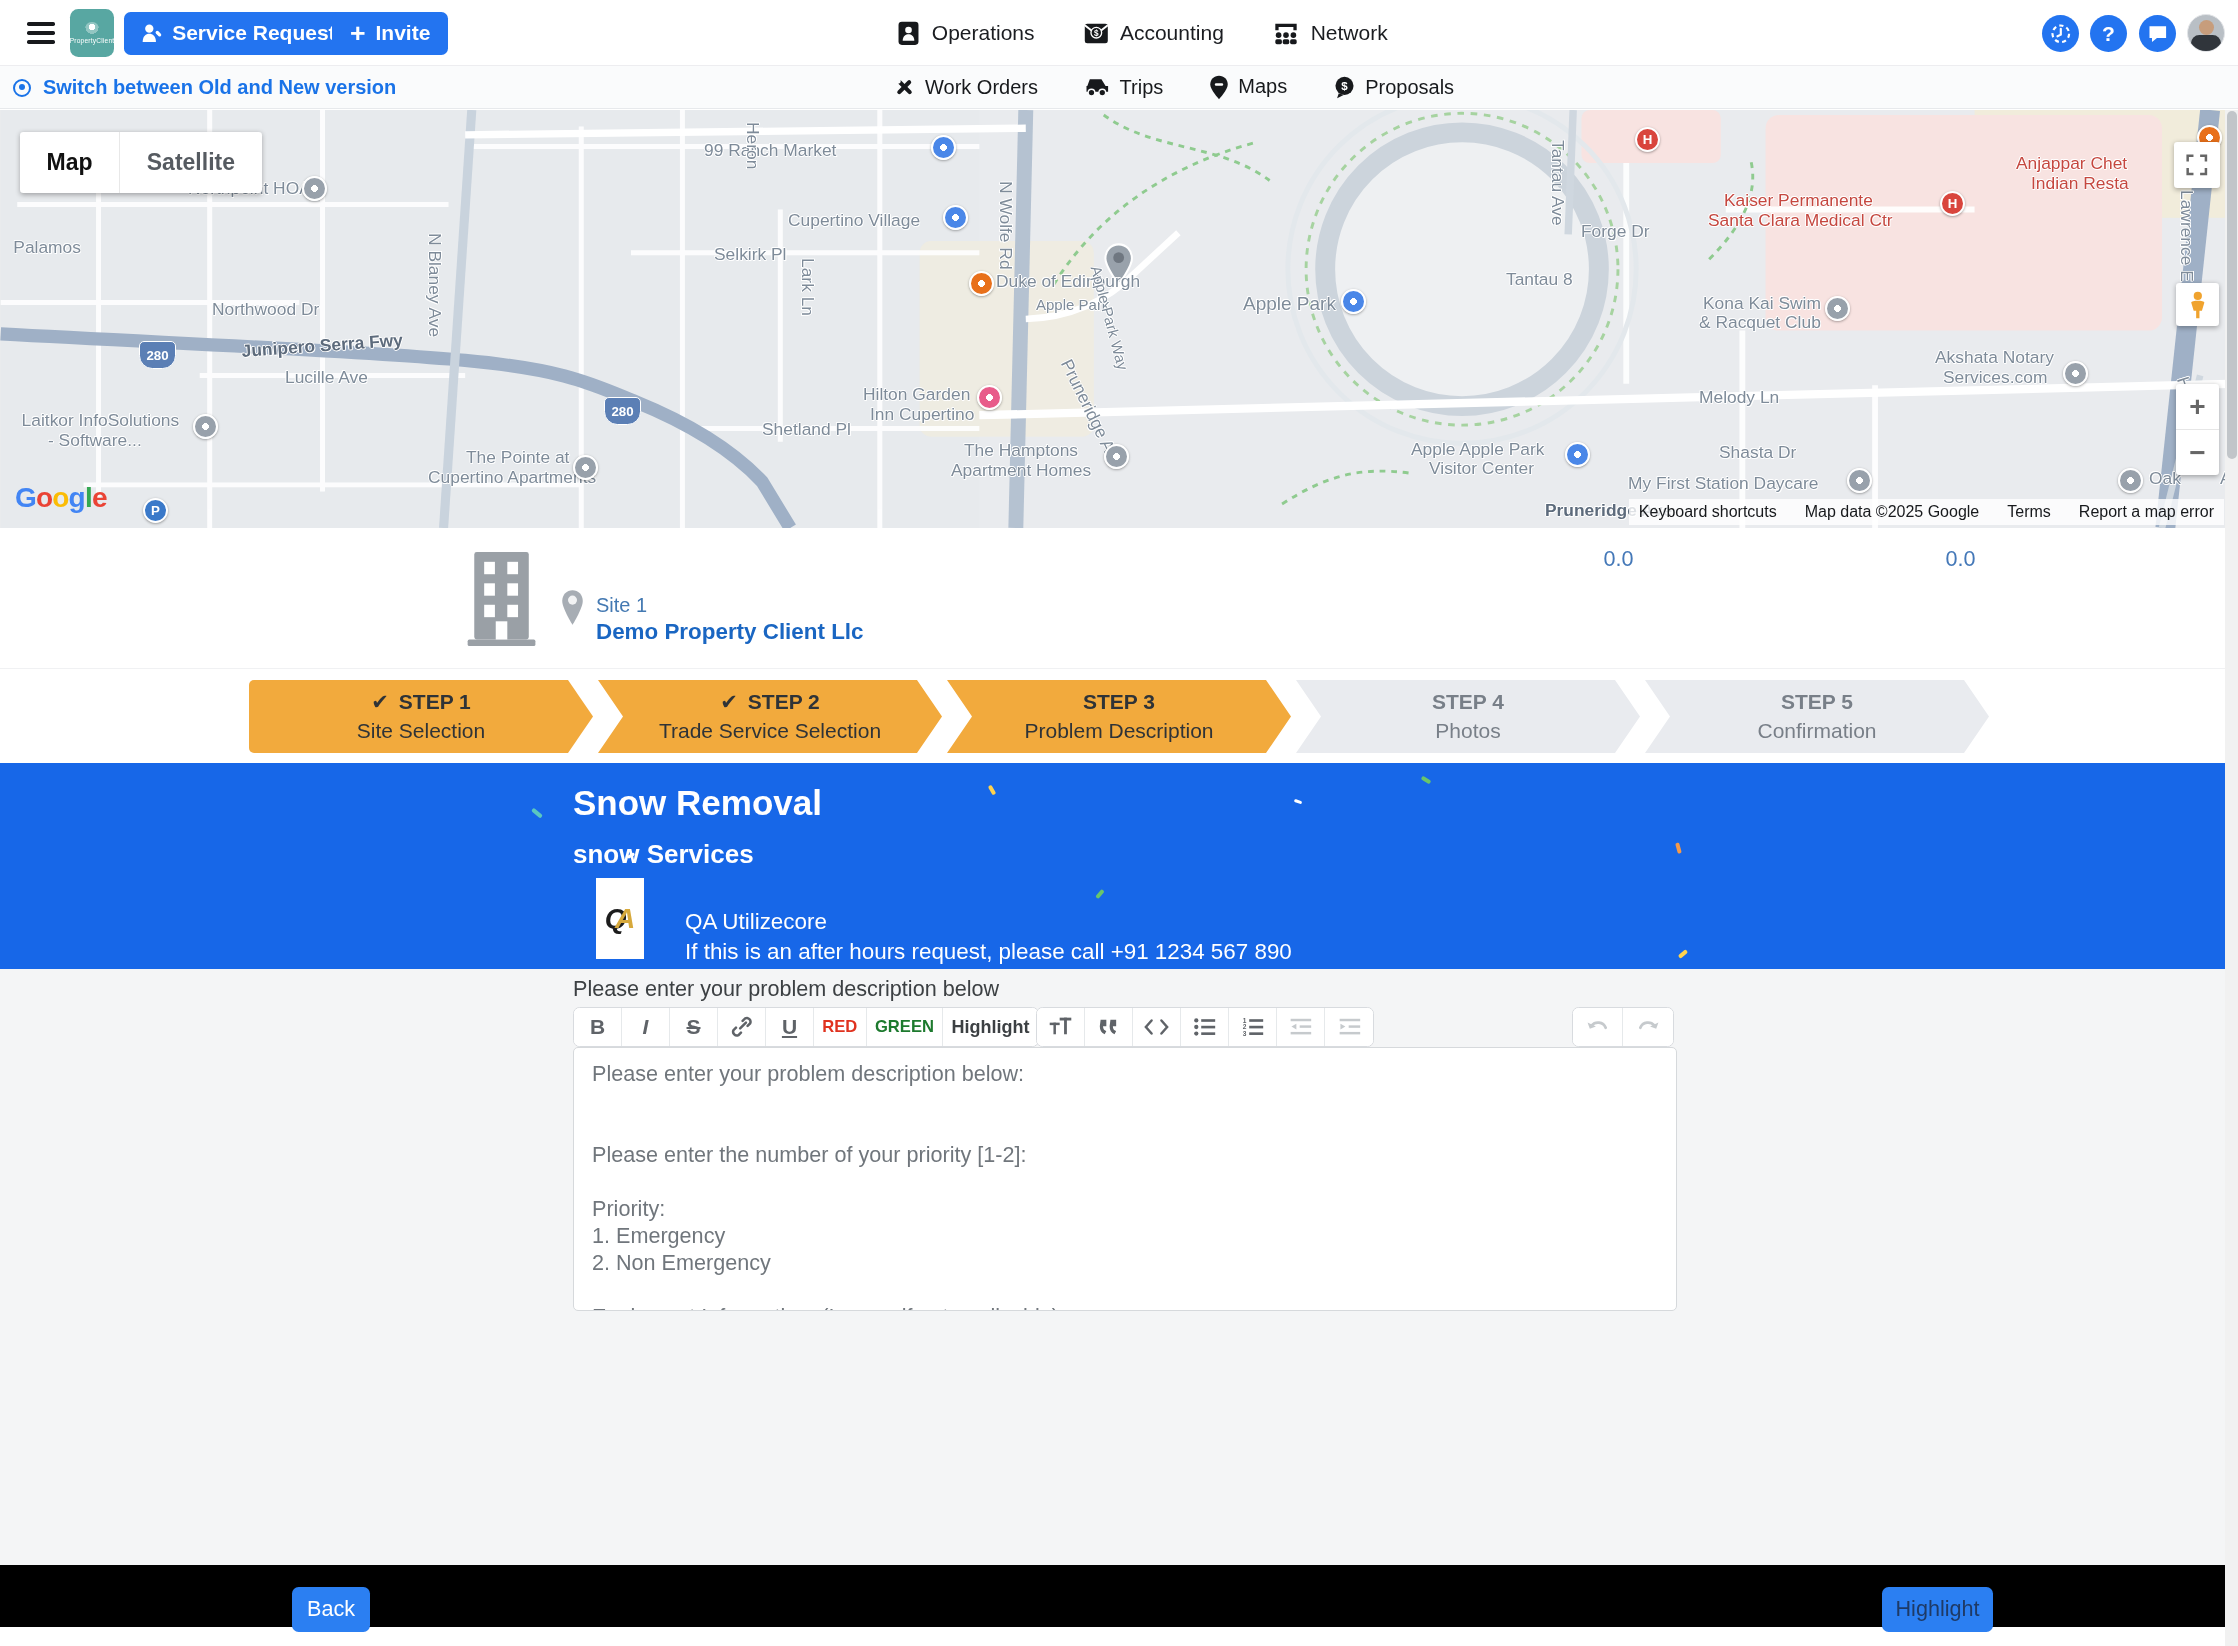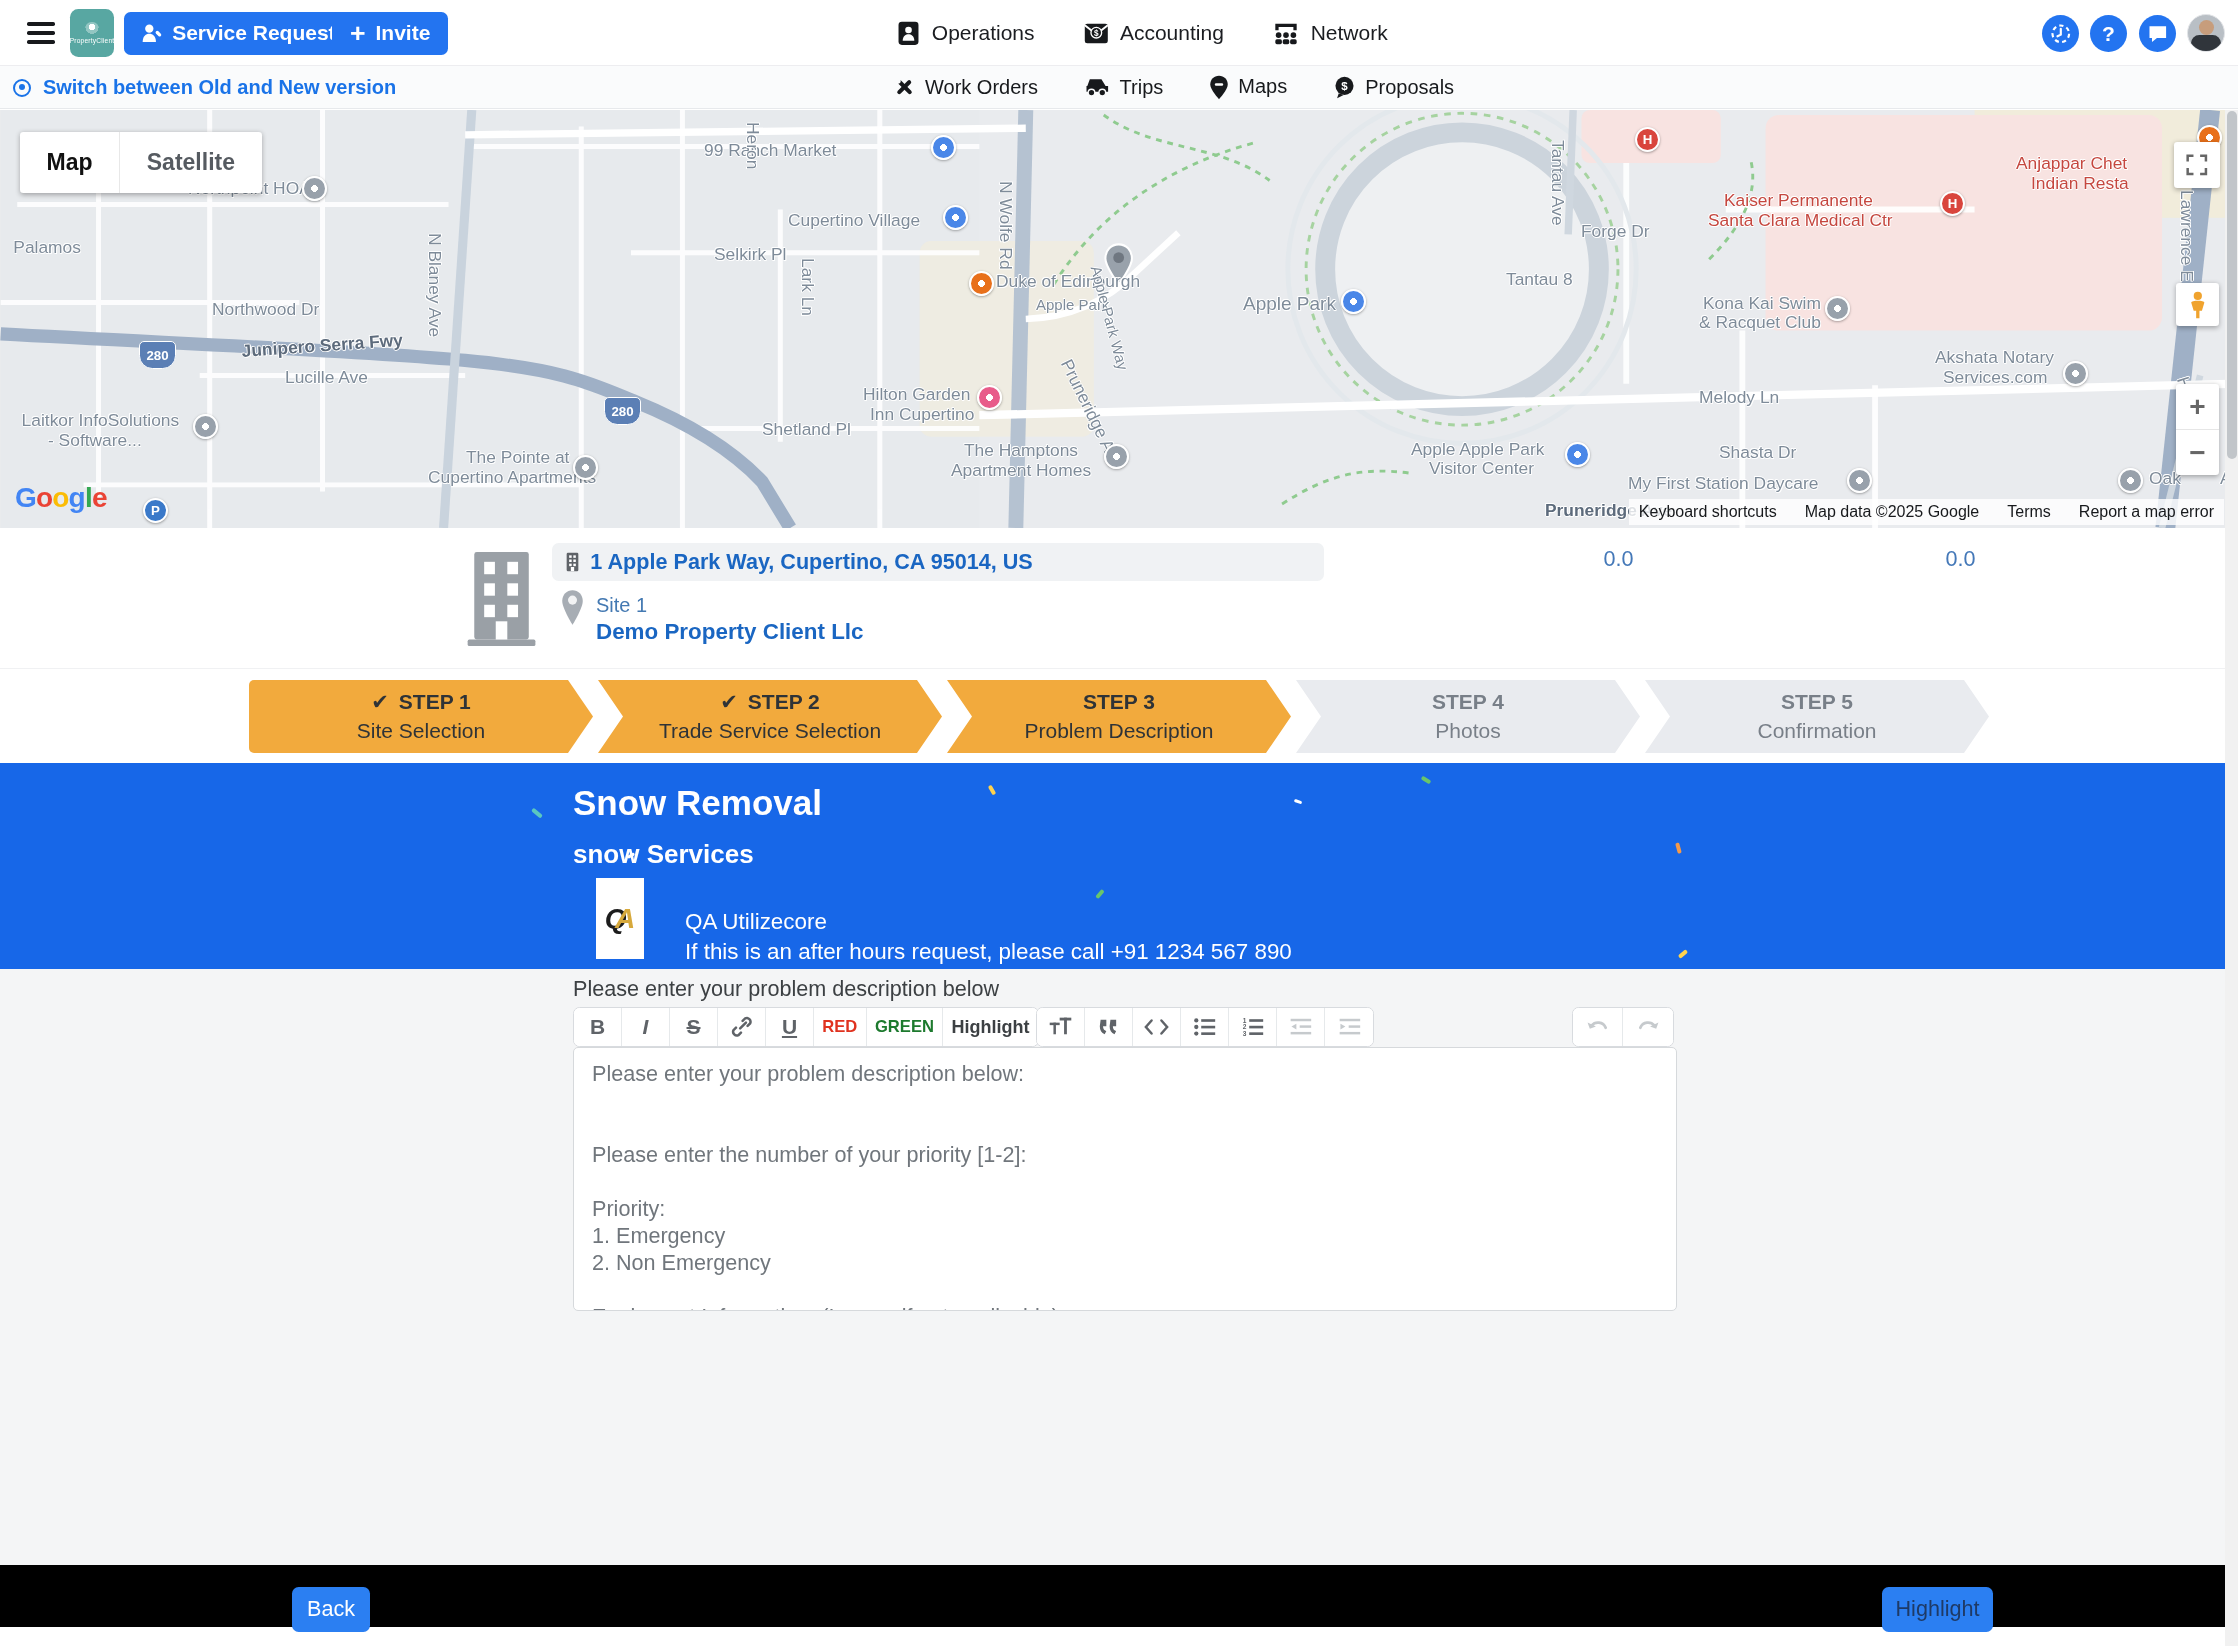--- a/index.html
+++ b/index.html
@@ -413,35 +413,20 @@
       <g fill="#ffffff">
         <rect x="22" y="14" width="13" height="15"></rect>
           <rect x="50" y="14" width="13" height="15"></rect>
         <rect x="22" y="40" width="13" height="15"></rect>
           <rect x="50" y="40" width="13" height="15"></rect>
         <rect x="22" y="66" width="13" height="15"></rect>
           <rect x="50" y="66" width="13" height="15"></rect>
         <rect x="36" y="86" width="14" height="22"></rect>
       </g>
     </svg>
-    <div class="addr-pill">
-      <svg width="15" height="20" viewBox="0 0 18 24">
-          <rect x="2" y="1" width="14" height="22" rx="1.5" fill="#5f6368"></rect>
-          <g fill="#fff">
-            <rect x="5" y="4" width="3" height="3"></rect>
-            <rect x="10" y="4" width="3" height="3"></rect>
-            <rect x="5" y="9" width="3" height="3"></rect>
-            <rect x="10" y="9" width="3" height="3"></rect>
-            <rect x="5" y="14" width="3" height="3"></rect>
-            <rect x="10" y="14" width="3" height="3"></rect>
-            <rect x="7" y="18" width="4" height="5"></rect>
-          </g>
-        </svg>
-      <span class="addr-txt">1 Apple Park Way, Cupertino, CA 95014, US</span>
-    </div>
     <svg class="abs" style="left:561px;top:61px" width="23" height="37" viewBox="0 0 28 44">
       <path d="M14 1 C7 1 1.5 6.5 1.5 14 C1.5 23 14 43 14 43 C14 43 26.5 23 26.5 14 C26.5 6.5 21 1 14 1 Z" fill="#a7adb4"></path>
       <circle cx="14" cy="13" r="5.5" fill="#f2f3f4"></circle>
     </svg>
     <div class="site-label">Site 1</div>
     <div class="client-name">Demo Property Client Llc</div>
     <div class="metric" style="left:1581px;">0.0</div>
     <div class="metric" style="left:1923px;">0.0</div>
   </div>
 

